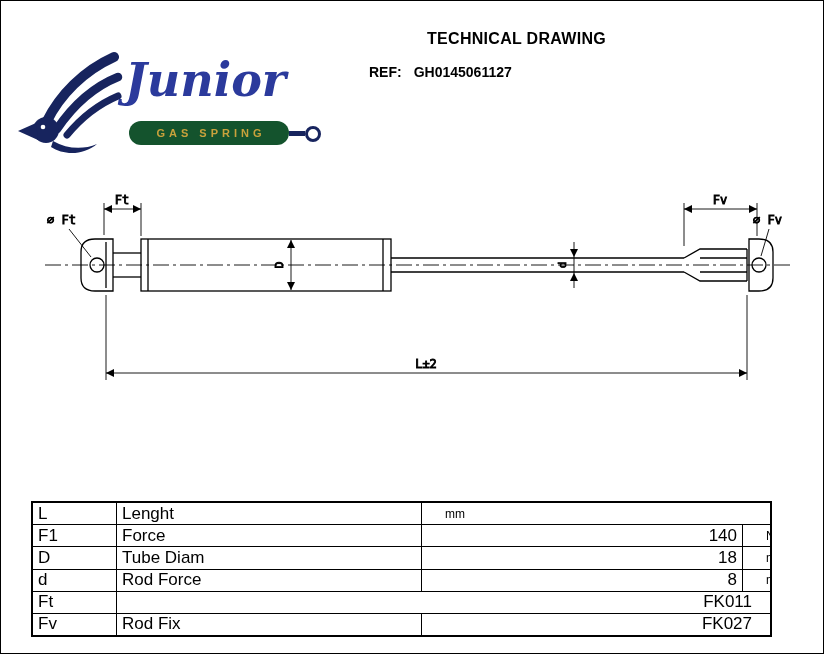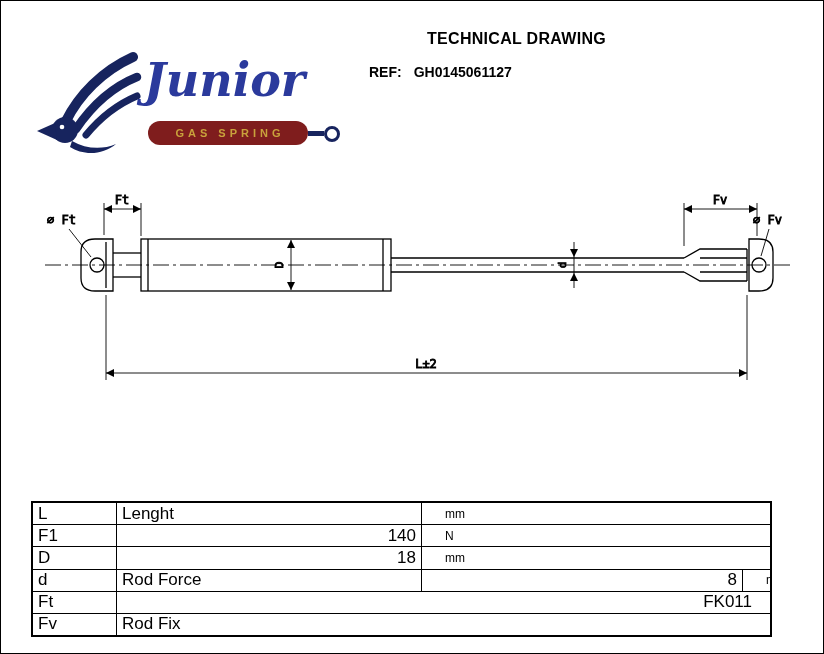--- a/index.html
+++ b/index.html
@@ -8,30 +8,30 @@
     border:1px solid #000;background:#fff;overflow:hidden;
     font-family:"Liberation Sans",sans-serif;color:#000;
   }
 
   
   .doc-title{position:absolute;left:426px;top:29px;font-size:16px;font-weight:bold;letter-spacing:.3px;}
   .ref-line{position:absolute;left:368px;top:63px;font-size:14px;font-weight:bold;}
   .ref-line .ref-val{margin-left:12px;}
 
   
-  .logo{position:absolute;left:35px;top:50px;width:300px;height:112px;}
+  .logo{position:absolute;left:16px;top:50px;width:300px;height:112px;}
   .bird{position:absolute;left:0;top:0;}
   .brand{
     position:absolute;left:108px;top:6px;
     font-family:"DejaVu Serif",serif;font-style:italic;font-weight:bold;
     font-size:46px;line-height:1;color:#2b3a9c;
   }
   .tagline{
     position:absolute;left:112px;top:70px;width:160px;height:24px;
-    background:#7f1d1d;border-radius:12px;color:#c9a23c;
+    background:#14532d;border-radius:12px;color:#c9a23c;
     font-size:11px;font-weight:bold;letter-spacing:4px;
     display:flex;align-items:center;justify-content:center;padding-left:4px;box-sizing:border-box;
   }
   .tagline-rod{position:absolute;left:272px;top:80px;width:16px;height:5px;background:#17245e;}
   .tagline-eyelet{position:absolute;left:288px;top:75px;width:10px;height:10px;border:3px solid #17245e;border-radius:50%;}
 
   
   .drawing{position:absolute;left:0;top:175px;}
   .part{stroke:#000;stroke-width:1.3;fill:none;}
   .dim{stroke:#000;stroke-width:0.9;fill:none;}
@@ -167,37 +167,40 @@
   </svg>
 
   <div class="spec-table">
       <div class="trow">
         <div class="cell sym">L</div>
         <div class="cell nm">Lenght</div>
         <div class="cell unit">mm</div>
       </div>
       <div class="trow">
         <div class="cell sym">F1</div>
+        <div class="cell nm">Force</div>
         <div class="cell val">140</div>
         <div class="cell unit">N</div>
       </div>
       <div class="trow">
         <div class="cell sym">D</div>
+        <div class="cell nm">Tube Diam</div>
         <div class="cell val">18</div>
         <div class="cell unit">mm</div>
       </div>
       <div class="trow">
         <div class="cell sym">d</div>
         <div class="cell nm">Rod Force</div>
         <div class="cell val">8</div>
         <div class="cell unit">mm</div>
       </div>
       <div class="trow">
         <div class="cell sym">Ft</div>
         <div class="cell val span2">FK011</div>
       </div>
       <div class="trow">
         <div class="cell sym">Fv</div>
         <div class="cell nm">Rod Fix</div>
+        <div class="cell val span2">FK027</div>
       </div>
     </div>
 
 </div>
 
 </body></html>

